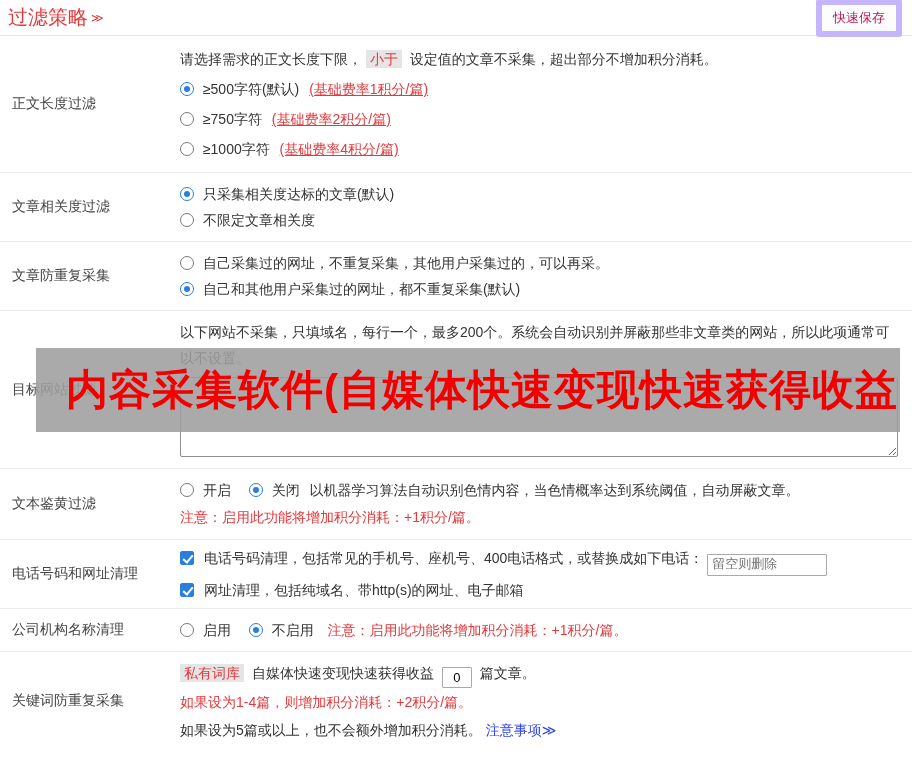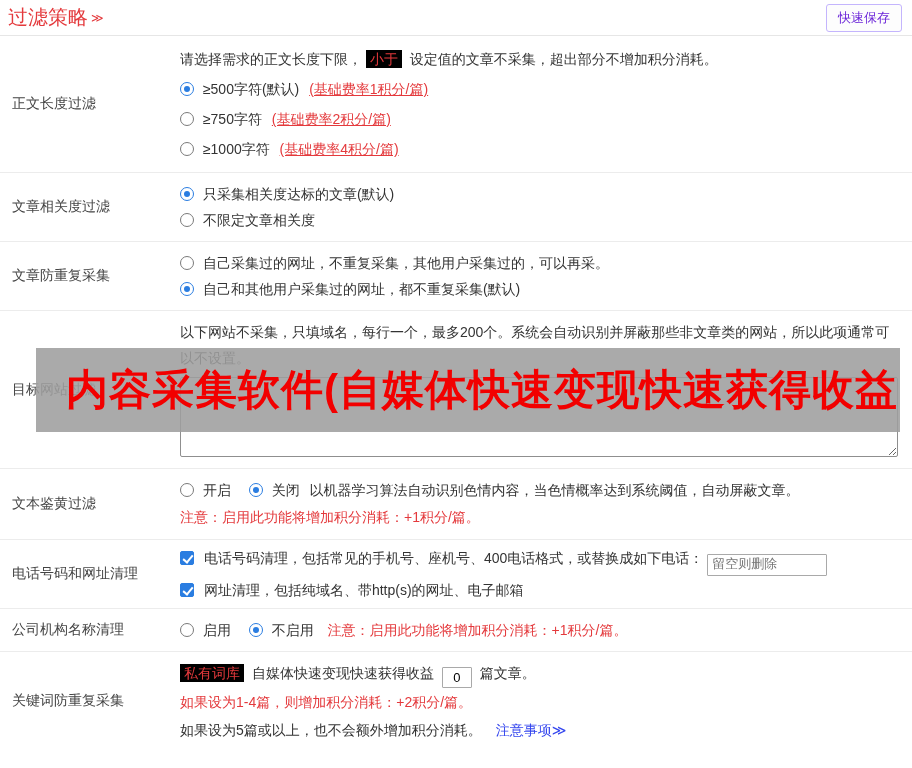--- a/index.html
+++ b/index.html
@@ -11,44 +11,44 @@
   }
   
   .topbar {
     height:36px; display:flex; align-items:center; justify-content:space-between;
     padding:0 10px 0 8px; border-bottom:1px solid #e6e6e6;
   }
   .title-wrap { display:flex; align-items:center; gap:3px; cursor:pointer; }
   .page-title { color:#e4393c; font-size:20px; }
   .title-arrow { color:#e4393c; font-size:12px; }
   .save-btn {
-    background:#fdfdfd; border:1px solid #c4b5fd; border-radius:3px;
-    padding:4px 11px; font-size:13px; color:#6d28d9; cursor:pointer; font-family:inherit;
+    background:#fdfdfd; border:6px solid #c4b5fd; border-radius:3px;
+    padding:4px 11px; font-size:13px; color:#be185d; cursor:pointer; font-family:inherit;
   }
   
   .row { display:flex; border-bottom:1px solid #ececec; }
   .row-label {
     width:170px; flex:0 0 170px; display:flex; align-items:center;
     padding-left:12px; color:#444;
   }
   .row-content { flex:1; padding:8px 14px 8px 10px; }
   .line { white-space:nowrap; }
   .lh30 { line-height:30px; }
   .lh27 { line-height:27px; }
   .lh26 { line-height:26px; }
   .lh28 { line-height:28px; }
   .pad-sm { padding-top:4px; padding-bottom:4px; }
   .pad-xs { padding-top:7px; padding-bottom:7px; }
   .red { color:#e4393c; }
   .u { text-decoration:underline; }
   .note-gap { margin-left:6px; }
   .hl {
-    background:#000000; color:#e4393c; padding:1px 4px; margin-right:4px;
-  }
-  .link { color:#3345ee; cursor:pointer; margin-left:10px; }
+    background:#e5e5e5; color:#e4393c; padding:1px 4px; margin-right:4px;
+  }
+  .link { color:#3345ee; cursor:pointer; }
   
   .radio {
     display:inline-block; width:14px; height:14px; border:1px solid #7a7a7a;
     border-radius:50%; background:#fff; vertical-align:-2px; margin-right:5px;
     position:relative; cursor:pointer;
   }
   .radio.checked { border-color:#2a7de1; }
   .radio.checked::after {
     content:""; position:absolute; left:3px; top:3px; width:6px; height:6px;
     border-radius:50%; background:#2a7de1;

